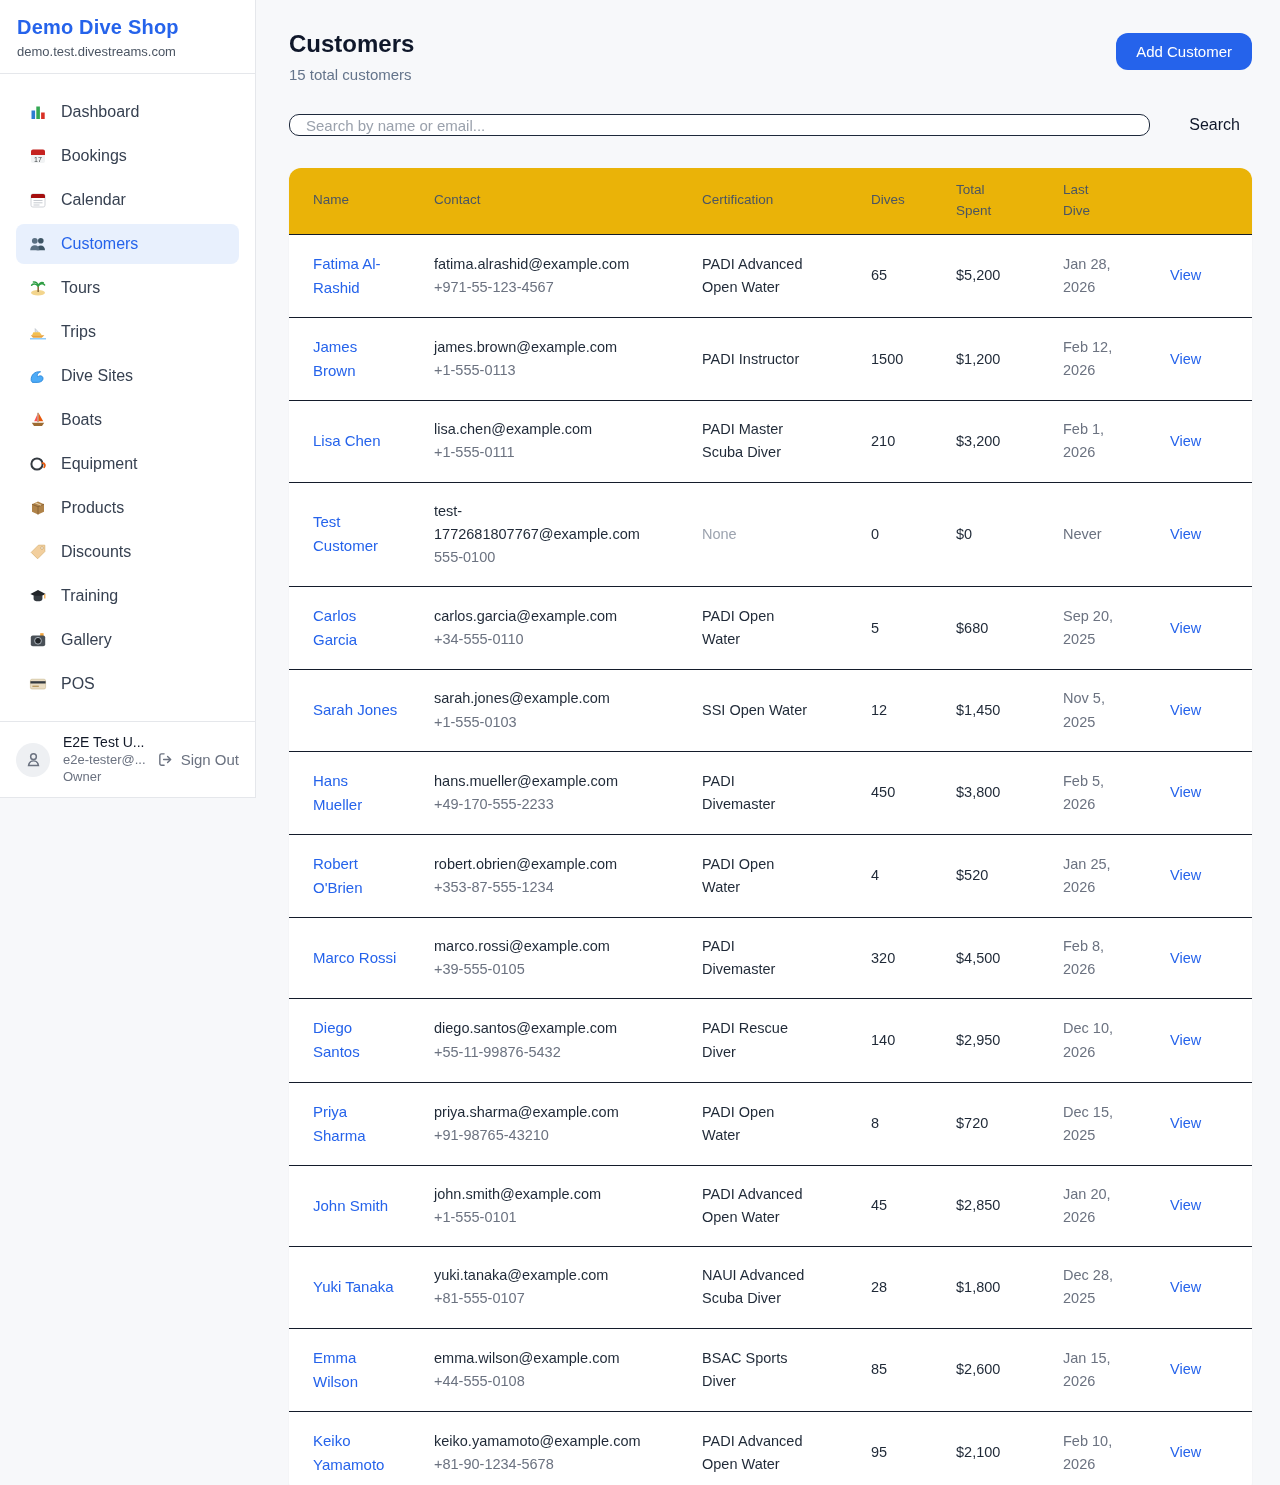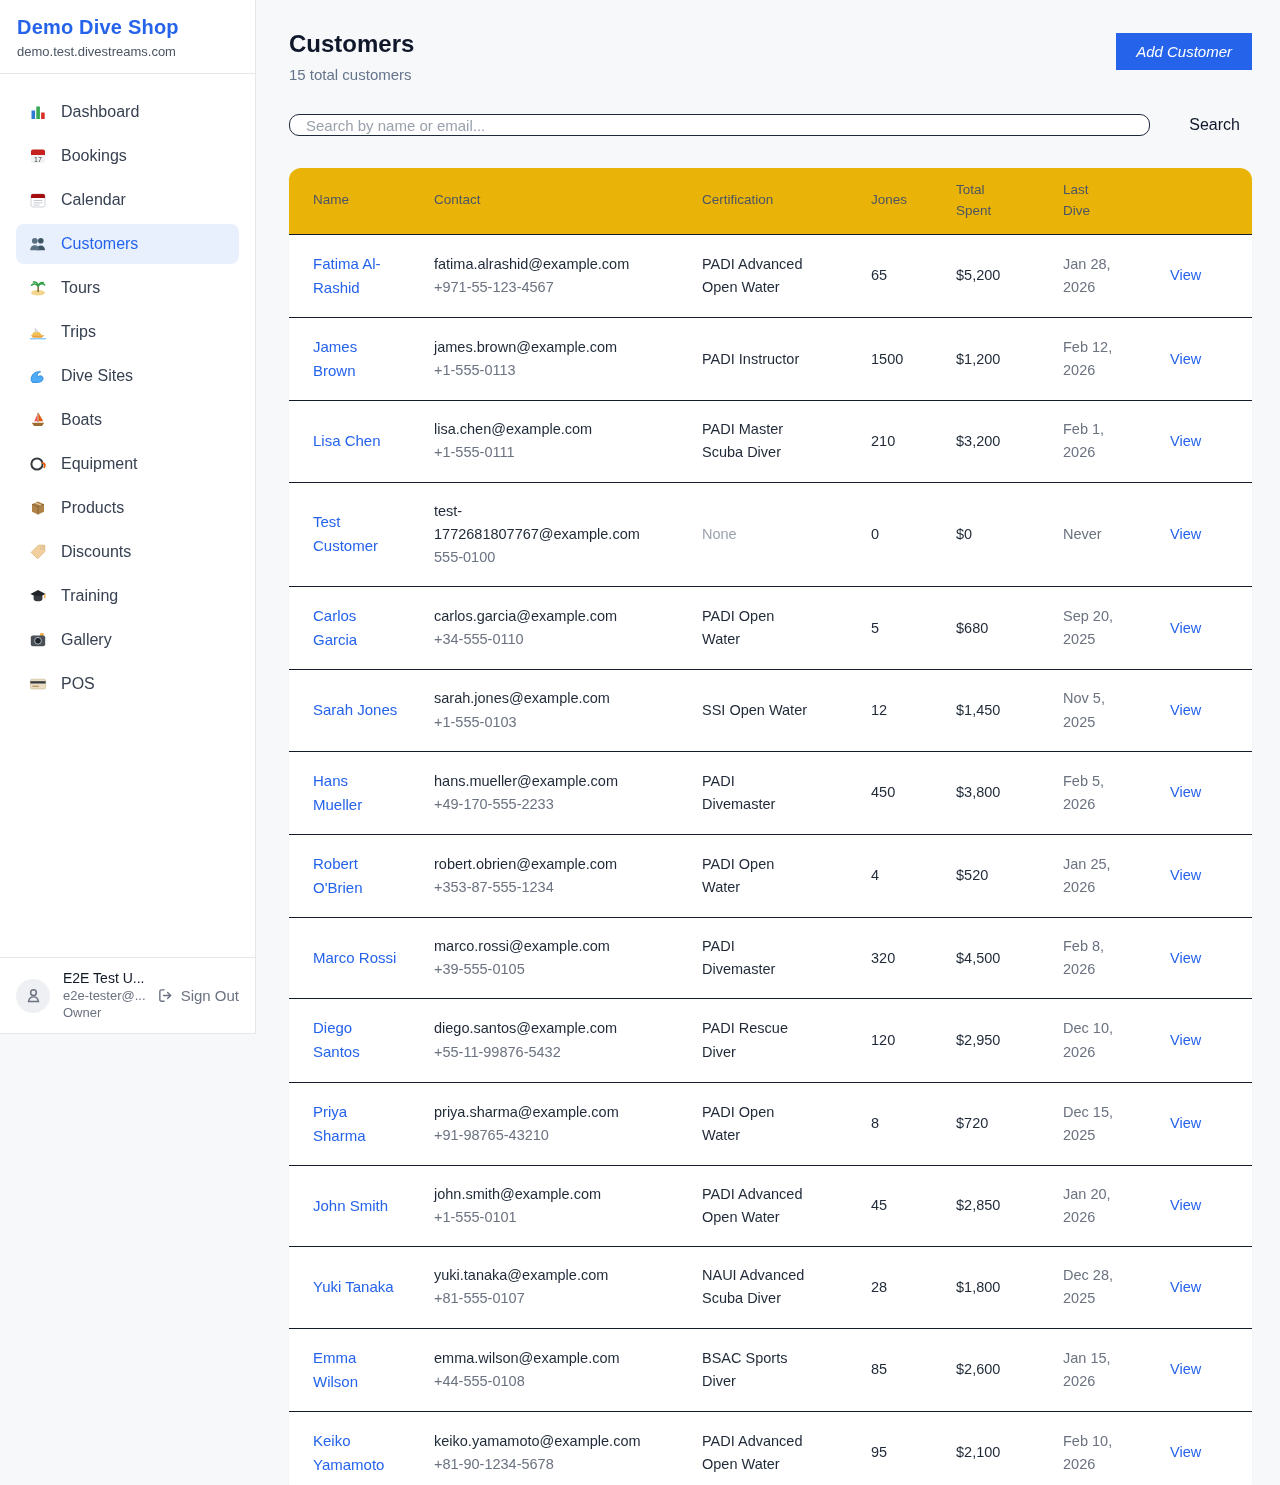--- a/index.html
+++ b/index.html
@@ -4,21 +4,21 @@
 <style>
   * { margin:0; padding:0; box-sizing:border-box; }
   html,body { width:1280px; height:1485px; overflow:hidden; }
   body {
     font-family:"Liberation Sans","DejaVu Sans",sans-serif;
     background:#f7f8fa; color:#1f2937; position:relative;
   }
 
   
   .sidebar {
-    position:absolute; left:0; top:0; width:256px; height:1034px;
+    position:absolute; left:0; top:0; width:256px; height:798px;
     background:#ffffff; border-right:1px solid #e5e7eb; border-bottom:1px solid #e5e7eb;
     display:flex; flex-direction:column;
   }
   .brand { padding:16px 16px 14px 17px; border-bottom:1px solid #e5e7eb; }
   .brand-title { color:#2563eb; font-size:20px; font-weight:bold; letter-spacing:.2px; }
   .brand-domain { color:#4b5563; font-size:13px; margin-top:5px; }
   .nav { padding:18px 16px 0 16px; flex:1; }
   .nav-item {
     display:flex; align-items:center; gap:14px; height:40px; padding:0 13px;
     margin-bottom:4px; border-radius:8px; cursor:pointer; color:#374151; font-size:16px;
@@ -37,24 +37,23 @@
   .user-name { font-weight:normal; font-size:14px; color:#111827; white-space:nowrap; }
   .user-email, .user-role { font-size:13px; color:#6b7280; white-space:nowrap; }
   .signout { margin-left:auto; display:flex; align-items:center; gap:7px; color:#6b7280; font-size:15px; cursor:pointer; white-space:nowrap;text-align:center; }
 
   
   .main { margin-left:256px; padding:30px 28px 26px 33px; }
   .page-head { display:flex; justify-content:space-between; align-items:flex-start; }
   .page-title { font-size:24px; font-weight:bold; color:#0f172a; }
   .page-subtitle { font-size:15px; color:#64748b; margin-top:8px; }
   .btn-primary {
-    background:#2563eb; color:#fff; border:none; border-radius:0;
+    background:#2563eb; color:#fff; border:none; border-radius:12px;
     font-size:15px; font-weight:500; padding:10px 20px; cursor:pointer; margin-top:3px;
     font-family:inherit;
-    font-style:italic;
   }
   .search-row { display:flex; align-items:center; margin-top:25px; }
   .search-input {
     flex:1; height:22px; border:1.5px solid #1e293b; border-radius:10px;
     padding:0 16px; font-size:15px; color:#111827; background:#fff; outline:none;
     font-family:inherit;
   }
   .search-input::placeholder { color:#9aa1ac; }
   .search-btn {
     background:none; border:none; color:#0f172a; font-size:16px; cursor:pointer;
@@ -289,21 +288,21 @@
             <th>
               <div>Name</div>
             </th>
             <th>
               <div>Contact</div>
             </th>
             <th>
               <div>Certification</div>
             </th>
             <th>
-              <div>Jones</div>
+              <div>Dives</div>
             </th>
             <th>
               <div class="th-wrap">Total Spent</div>
             </th>
             <th>
               <div class="th-wrap">Last Dive</div>
             </th>
             <th>
               <div></div>
             </th>
@@ -465,21 +464,21 @@
 
   <tr>
     <td><span class="name-link">Diego Santos</span></td>
     <td>
       <div class="email">diego.santos@example.com</div>
       <div class="phone">+55-11-99876-5432</div>
     </td>
     <td>
               <div class="cert">PADI Rescue Diver</div>
             </td>
-    <td><span class="num">120</span></td>
+    <td><span class="num">140</span></td>
     <td><span class="num">$2,950</span></td>
     <td>
               <div class="date">Dec 10, 2026</div>
             </td>
     <td><span class="view-link">View</span></td>
   </tr>
 
   <tr>
     <td><span class="name-link">Priya Sharma</span></td>
     <td>

